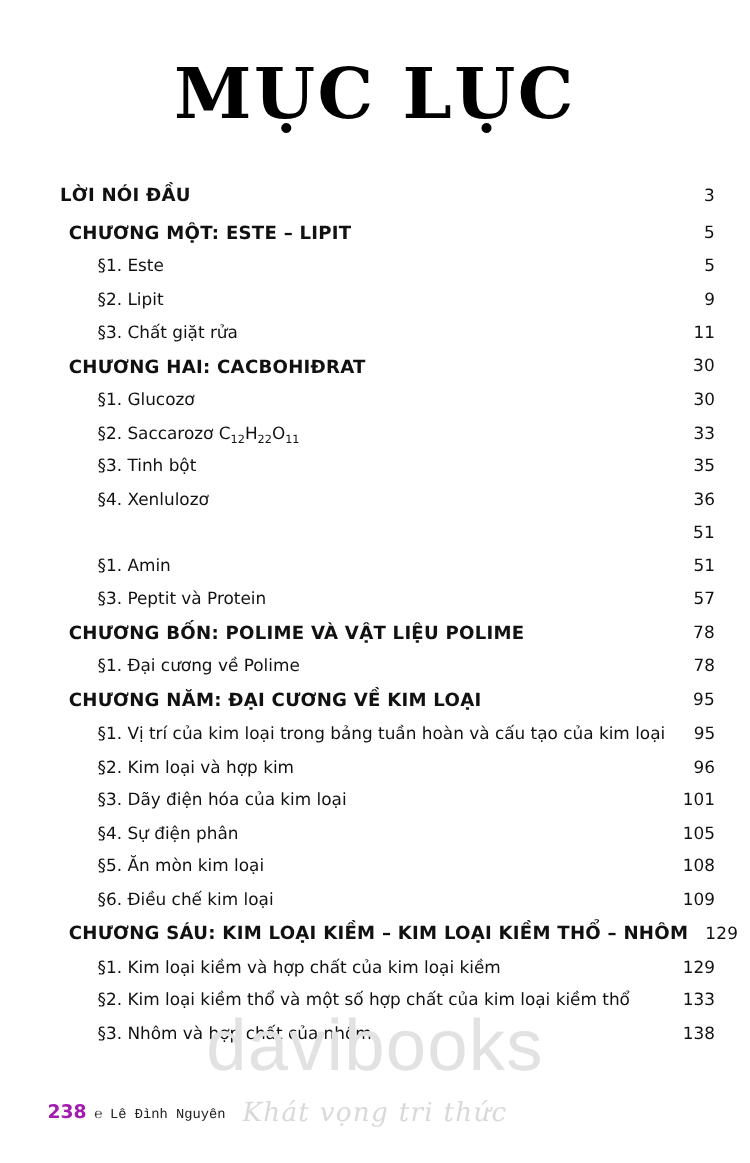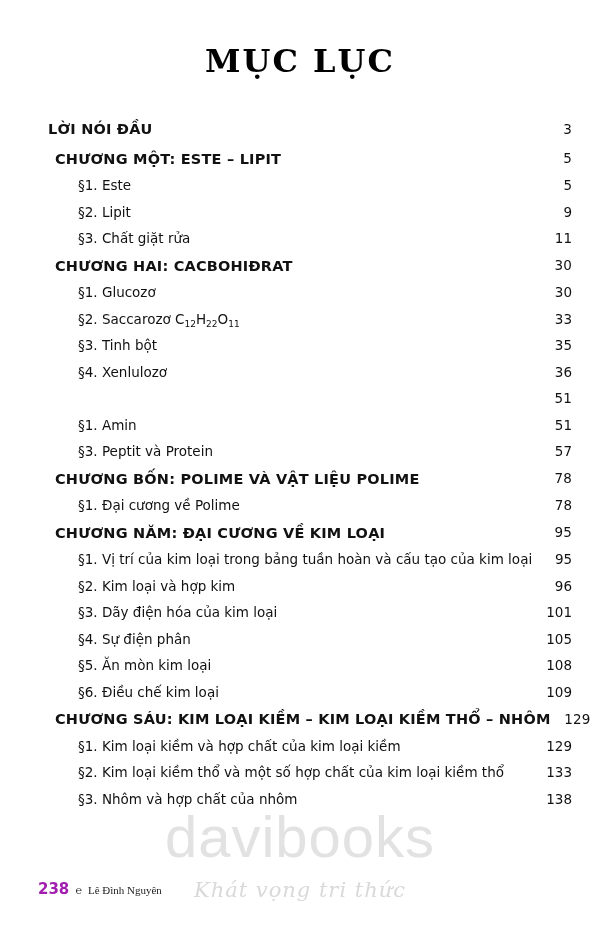--- a/index.html
+++ b/index.html
@@ -20,21 +20,21 @@
     position: relative;
     width: 600px;
     height: 930px;
     box-sizing: border-box;
   }
 
   .title {
     text-align: center;
     font-family: "DejaVu Serif", serif;
     font-weight: bold;
-    font-size: 32px;
+    font-size: 56px;
     letter-spacing: 2px;
     margin: 0;
     padding-top: 42px;
     color: #000000;
   }
 
   .toc {
     margin-top: 42px;
     padding: 0 28px 0 48px;
   }
@@ -135,21 +135,21 @@
     color: #a21caf;
   }
   .footer .mark {
     font-size: 11px;
     color: #333;
     font-family: "DejaVu Serif", serif;
   }
   .footer .author {
     font-size: 11px;
     color: #222;
-    font-family: Liberation Serif, serif;
+    font-family: Liberation Mono, monospace;
   }
 </style>
 </head>
 <body>
 
 <div class="page">
 
   <h1 class="title">MỤC LỤC</h1>
 
   <div class="toc" id="toc-list">

